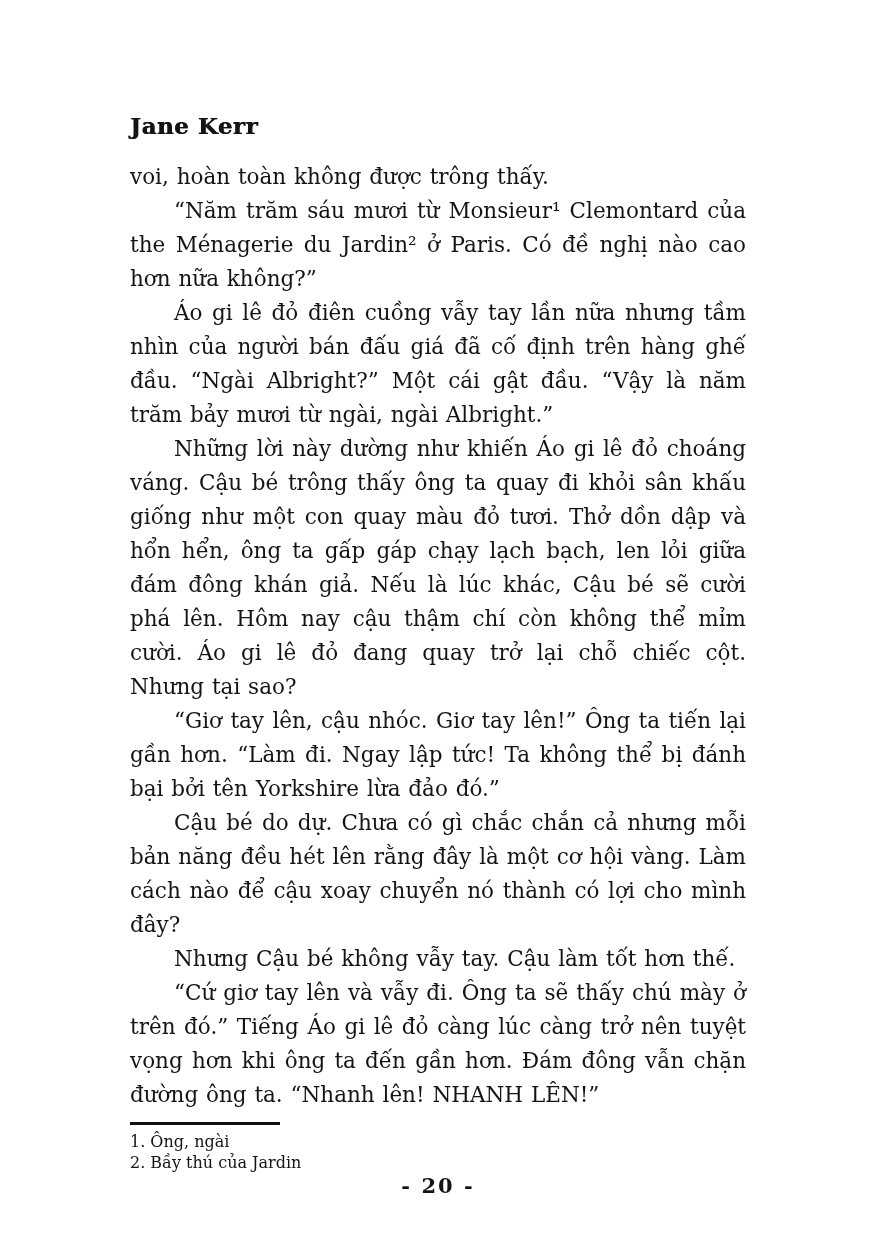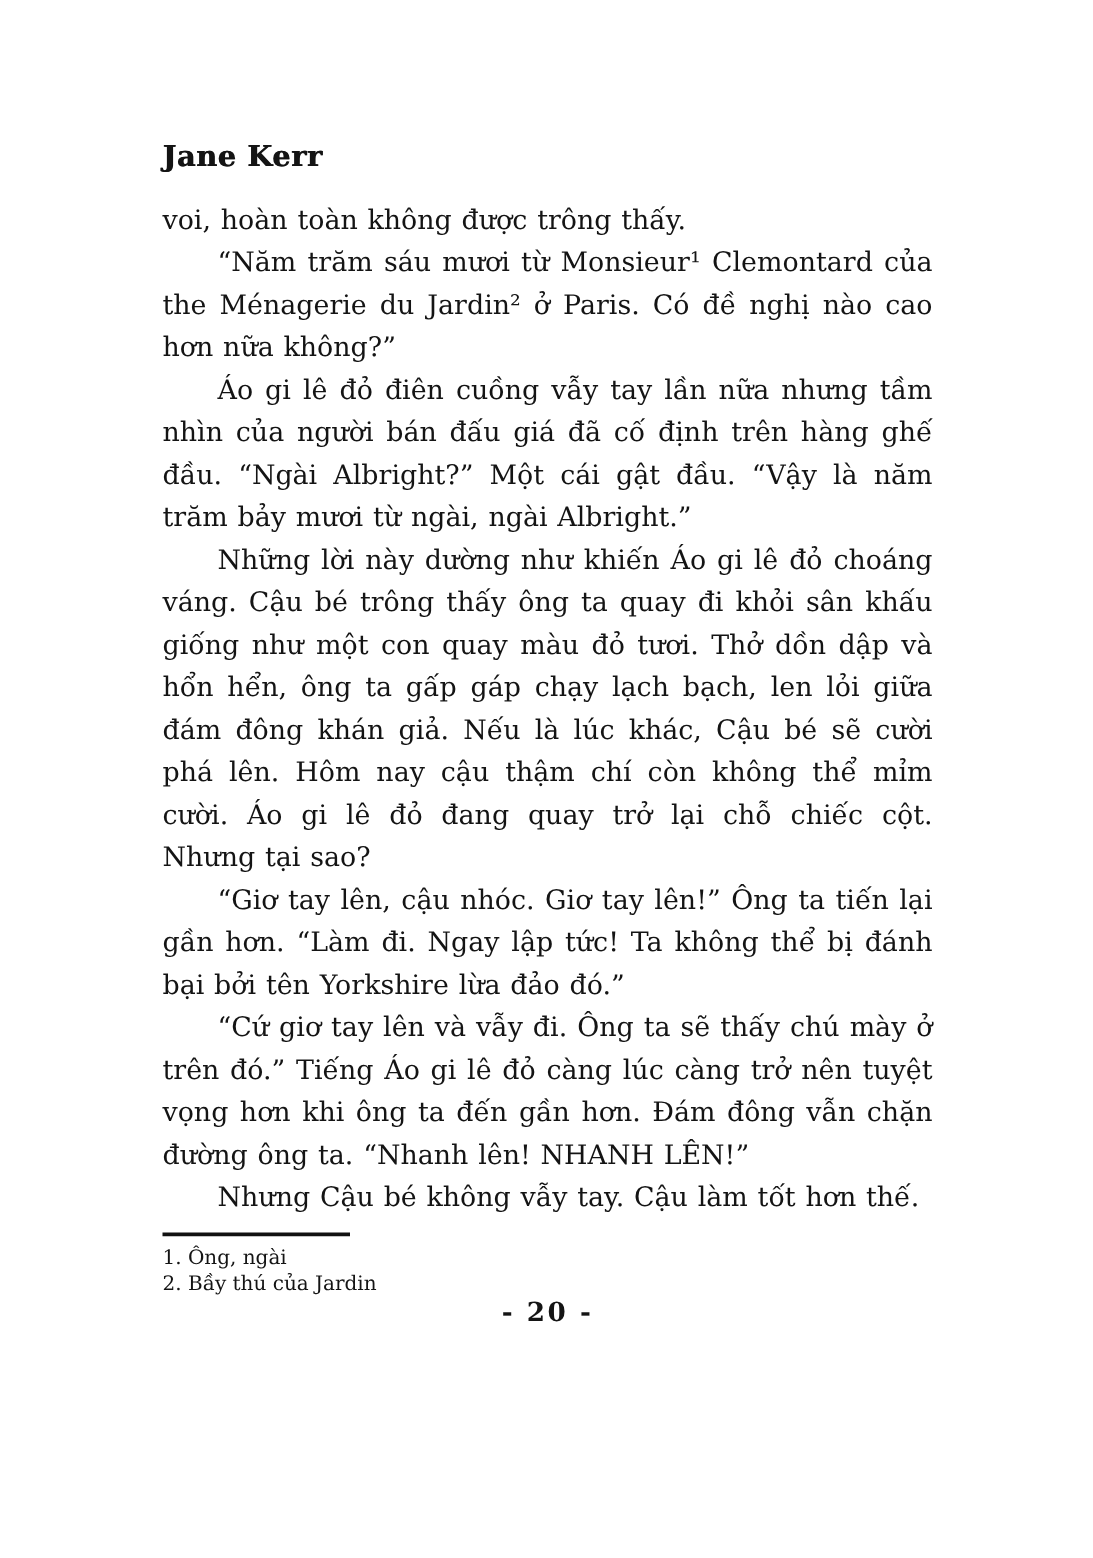--- a/index.html
+++ b/index.html
@@ -76,24 +76,25 @@
     <p class="para noindent">voi, hoàn toàn không được trông thấy.</p>
 
     <p class="para">“Năm trăm sáu mươi từ Monsieur¹ Clemontard của the Ménagerie du Jardin² ở Paris. Có đề nghị nào cao hơn nữa không?”</p>
 
     <p class="para">Áo gi lê đỏ điên cuồng vẫy tay lần nữa nhưng tầm nhìn của người bán đấu giá đã cố định trên hàng ghế đầu. “Ngài Albright?” Một cái gật đầu. “Vậy là năm trăm bảy mươi từ ngài, ngài Albright.”</p>
 
     <p class="para">Những lời này dường như khiến Áo gi lê đỏ choáng váng. Cậu bé trông thấy ông ta quay đi khỏi sân khấu giống như một con quay màu đỏ tươi. Thở dồn dập và hổn hển, ông ta gấp gáp chạy lạch bạch, len lỏi giữa đám đông khán giả. Nếu là lúc khác, Cậu bé sẽ cười phá lên. Hôm nay cậu thậm chí còn không thể mỉm cười. Áo gi lê đỏ đang quay trở lại chỗ chiếc cột. Nhưng tại sao?</p>
 
     <p class="para">“Giơ tay lên, cậu nhóc. Giơ tay lên!” Ông ta tiến lại gần hơn. “Làm đi. Ngay lập tức! Ta không thể bị đánh bại bởi tên Yorkshire lừa đảo đó.”</p>
 
+    <p class="para">Cậu bé do dự. Chưa có gì chắc chắn cả nhưng mỗi bản năng đều hét lên rằng đây là một cơ hội vàng. Làm cách nào để cậu xoay chuyển nó thành có lợi cho mình đây?</p>
+
+    <p class="para">Nhưng Cậu bé không vẫy tay. Cậu làm tốt hơn thế.</p>
 
     <p class="para">“Cứ giơ tay lên và vẫy đi. Ông ta sẽ thấy chú mày ở trên đó.” Tiếng Áo gi lê đỏ càng lúc càng trở nên tuyệt vọng hơn khi ông ta đến gần hơn. Đám đông vẫn chặn đường ông ta. “Nhanh lên! NHANH LÊN!”</p>
-
-    <p class="para">Nhưng Cậu bé không vẫy tay. Cậu làm tốt hơn thế.</p>
 
     <div class="footnote-sep"></div>
 
     <div class="footnote">1. Ông, ngài</div>
 
     <div class="footnote">2. Bầy thú của Jardin</div>
 
     <div class="page-number">- 20 -</div>
 
   </div>

